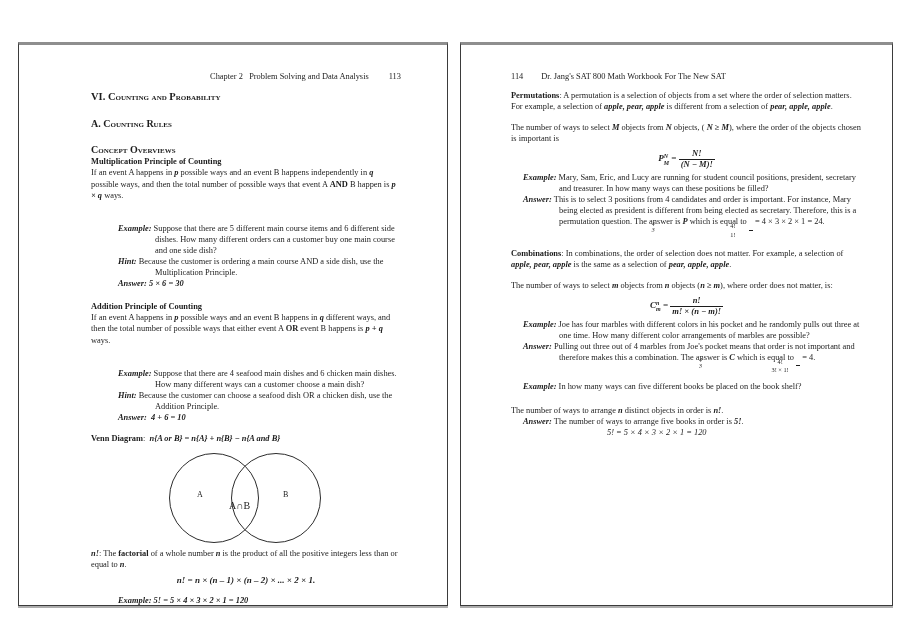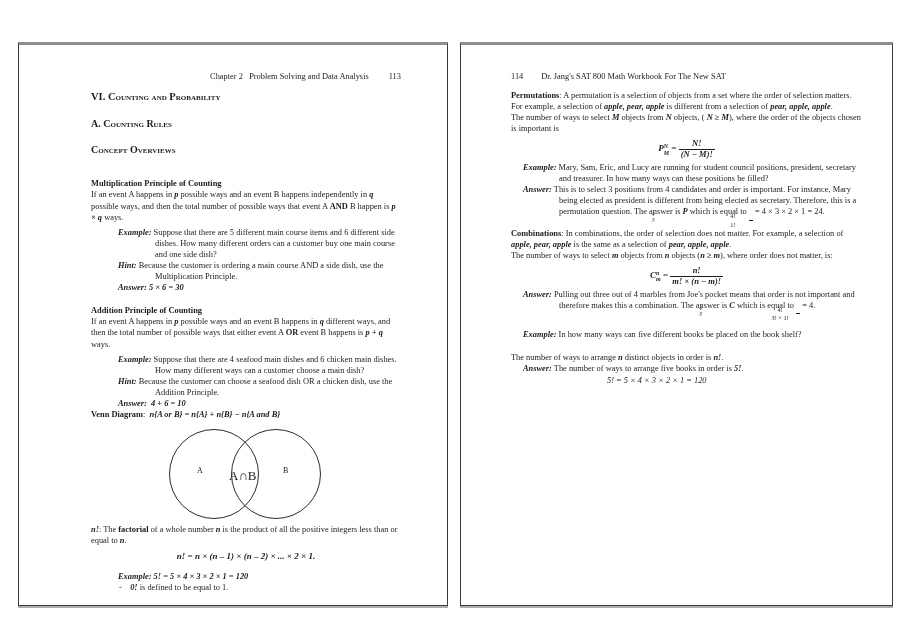--- a/index.html
+++ b/index.html
@@ -17,22 +17,22 @@
   .page-right{left:460px;width:433px;padding:26px 30px 12px 50px;}
   .pre{white-space:pre-wrap;}
   .rich{white-space:pre-wrap;margin:0;}
   .pghead{display:flex;font-size:8.4px;margin-bottom:6px;}
   .pghead-left{justify-content:flex-end;gap:20px;}
   .pghead-right{justify-content:flex-start;gap:18px;}
   .sc{font-variant:small-caps;font-weight:bold;margin:0;}
   .h1{font-size:10.5px;margin-top:8px;}
   .h2{font-size:10px;margin-top:13px;}
   .h3{font-size:10px;margin-top:13px;}
-  .bold-head{font-weight:bold;margin-top:22px;}
-  .mt4{margin-top:1px;}.mt6{margin-top:4px;}.mt8{margin-top:8px;}.mt10{}.mt12{margin-top:12px;}
+  .bold-head{font-weight:bold;margin-top:0;}
+  .mt4{margin-top:1px;}.mt6{margin-top:22px;}.mt8{margin-top:8px;}.mt10{margin-top:10px;}.mt12{margin-top:12px;}
   .ex{margin-left:64px;text-indent:-37px;}
   .exr{margin-left:48px;text-indent:-36px;}
   .i{font-style:italic;font-weight:bold;}
   .b{font-weight:bold;}
   .bi{font-weight:bold;font-style:italic;}
   .formula{
     text-align:center;font-weight:bold;font-style:italic;font-size:9px;
     margin:5px 0 2px;white-space:pre-wrap;
   }
   .frac{display:inline-flex;flex-direction:column;text-align:center;vertical-align:middle;line-height:1.15;}
@@ -42,21 +42,21 @@
   .rich .frac{font-size:6.3px;vertical-align:-4px;}
   .supsub{display:inline-flex;flex-direction:column;vertical-align:middle;line-height:1.05;font-style:italic;text-align:left;}
   .formula .supsub{font-size:6px;}
   .rich .supsub{font-size:5.8px;vertical-align:-2px;}
   .venn{position:relative;width:158px;height:96px;margin:6px auto 2px;}
   .vc{position:absolute;top:3px;width:88px;height:88px;border:1px solid #2c2c2c;border-radius:50%;background:transparent;}
   .vc-a{left:2px;}
   .vc-b{left:64px;}
   .vlab{position:absolute;font-size:8px;color:#1c1c1c;}
   .vl-a{left:30px;top:40px;}
-  .vl-ab{left:62px;top:41px;font-size:13px;}
+  .vl-ab{left:62px;top:49px;font-size:10px;}
   .vl-b{left:116px;top:40px;}
   .zero{margin-left:28px;}
   .calc-line{margin-left:96px;font-style:italic;}
 </style>
 </head>
 <body>
 
 <div class="spread">
 
   <div class="page page-left">
@@ -108,20 +108,21 @@
 
     <p class="rich mt8"><span class="b">Permutations</span><span>: A permutation is a selection of objects from a set where the order of selection matters. For example, a selection of </span><span class="i">apple, pear, apple</span><span> is different from a selection of </span><span class="i">pear, apple, apple</span><span>.</span></p>
     <p class="rich mt10"><span>The number of ways to select </span><span class="bi">M</span><span> objects from </span><span class="bi">N</span><span> objects, ( </span><span class="i">N ≥ M</span><span>), where the order of the objects chosen is important is</span></p>
     <p class="formula"><span class="bi">P</span><span class="supsub"><span class="ss-sup">N</span><span class="ss-sub">M</span></span><span class="b"> = </span><span class="frac"><span class="num">N!</span><span class="den">(N − M)!</span></span></p>
     <p class="rich exr"><span class="i">Example:</span><span> Mary, Sam, Eric, and Lucy are running for student council positions, president, secretary and treasurer. In how many ways can these positions be filled?</span></p>
     <p class="rich exr"><span class="i">Answer:</span><span> This is to select 3 positions from 4 candidates and order is important. For instance, Mary being elected as president is different from being elected as secretary. Therefore, this is a permutation question. The answer is </span><span class="i">P</span><span class="supsub"><span class="ss-sup">4</span><span class="ss-sub">3</span></span><span> which is equal to </span><span class="frac"><span class="num">4!</span><span class="den">1!</span></span><span> = 4 × 3 × 2 × 1 = 24.</span></p>
 
     <p class="rich mt10"><span class="b">Combinations</span><span>: In combinations, the order of selection does not matter. For example, a selection of </span><span class="i">apple, pear, apple</span><span> is the same as a selection of </span><span class="i">pear, apple, apple</span><span>.</span></p>
     <p class="rich mt10"><span>The number of ways to select </span><span class="i">m</span><span> objects from </span><span class="i">n</span><span> objects (</span><span class="i">n ≥ m</span><span>), where order does not matter, is:</span></p>
     <p class="formula"><span class="bi">C</span><span class="supsub"><span class="ss-sup">n</span><span class="ss-sub">m</span></span><span class="b"> = </span><span class="frac"><span class="num">n!</span><span class="den">m! × (n − m)!</span></span></p>
+    <p class="rich exr"><span class="i">Example:</span><span> Joe has four marbles with different colors in his pocket and he randomly pulls out three at one time. How many different color arrangements of marbles are possible?</span></p>
     <p class="rich exr"><span class="i">Answer:</span><span> Pulling out three out of 4 marbles from Joe's pocket means that order is not important and therefore makes this a combination. The answer is </span><span class="i">C</span><span class="supsub"><span class="ss-sup">4</span><span class="ss-sub">3</span></span><span> which is equal to </span><span class="frac"><span class="num">4!</span><span class="den">3! × 1!</span></span><span> = 4.</span></p>
 
     <p class="rich exr mt8"><span class="i">Example:</span><span> In how many ways can five different books be placed on the book shelf?</span></p>
     <p class="rich mt12"><span>The number of ways to arrange </span><span class="i">n</span><span> distinct objects in order is </span><span class="bi">n!</span><span>.</span></p>
     <p class="rich exr"><span class="i">Answer:</span><span> The number of ways to arrange five books in order is </span><span class="i">5!</span><span>.</span></p>
     <p class="rich calc-line">5! = 5 × 4 × 3 × 2 × 1 = 120</p>
   </div>
 
 </div>
 

